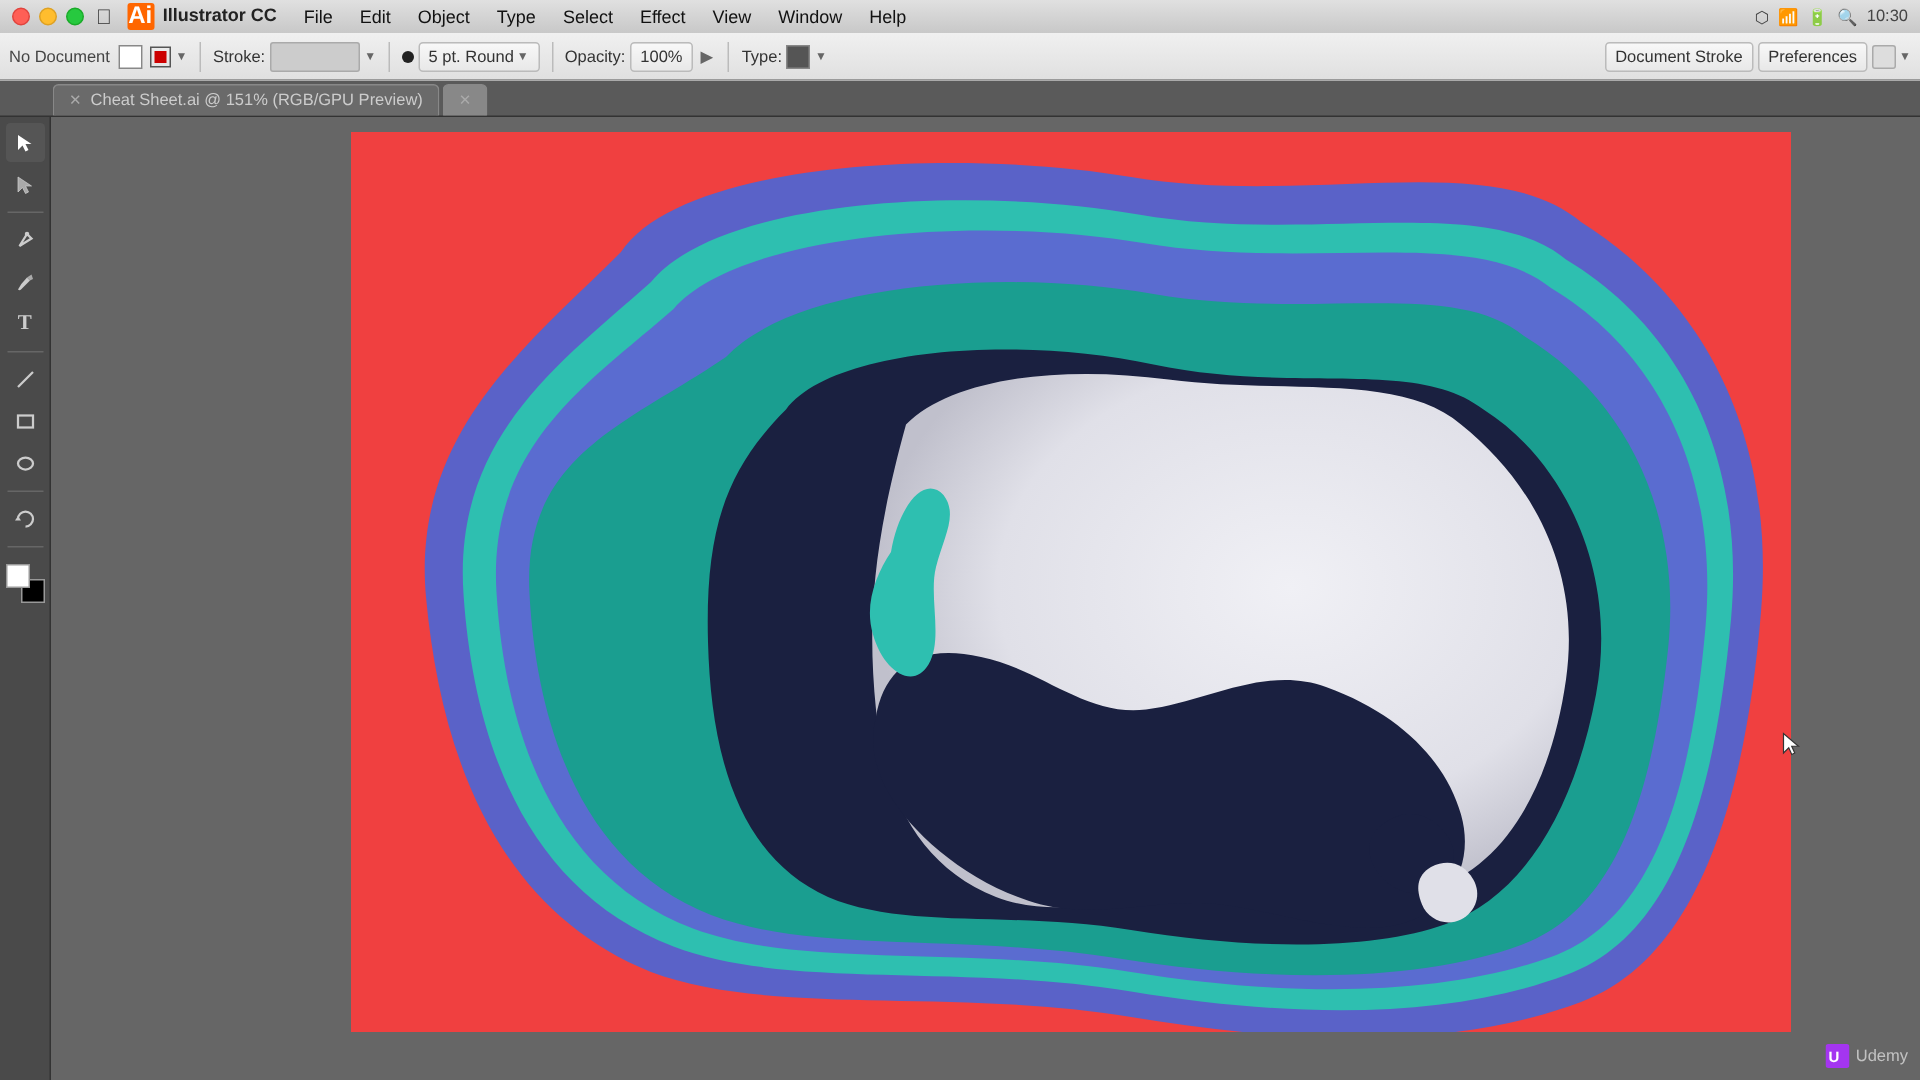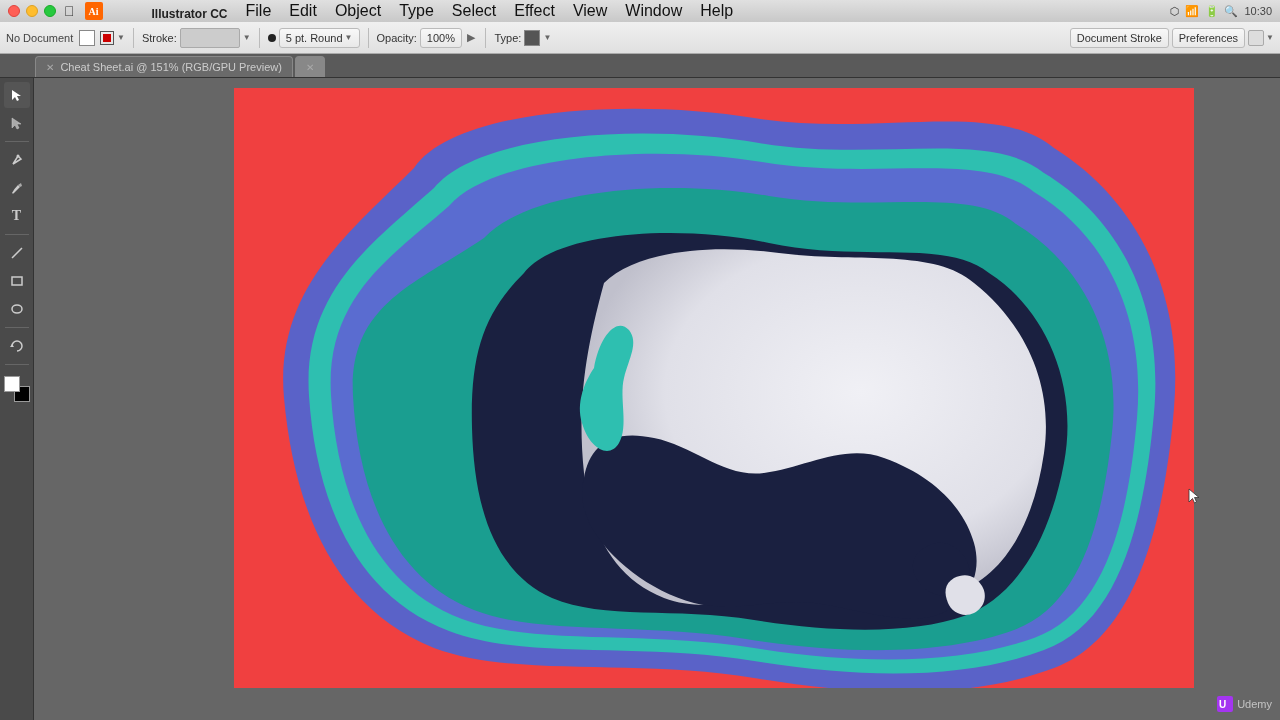--- a/index.html
+++ b/index.html
@@ -17,22 +17,22 @@
       font-size: 12px;
       font-weight: 500;
       position: relative;
       z-index: 100;
     }
     .traffic-lights { display: flex; gap: 6px; align-items: center; margin-right: 8px; }
     .tl { width: 12px; height: 12px; border-radius: 50%; }
     .tl-close { background: #ff5f56; border: 1px solid #e0443e; }
     .tl-min { background: #ffbd2e; border: 1px solid #dea123; }
     .tl-max { background: #27c93f; border: 1px solid #1aab29; }
-    .menubar { display: flex; align-items: flex-end; gap: 2px; flex: 1; margin-left: 43px; }
-    .menu-item { padding: 1px 8px; border-radius: 3px; cursor: pointer; color: #111; font-size: 16px; }
+    .menubar { display: flex; align-items: flex-start; gap: 2px; flex: 1; }
+    .menu-item { padding: 1px 8px; border-radius: 3px; cursor: pointer; color: #111; font-size: 12px; }
     .sys-icons { margin-left: auto; display: flex; align-items: center; gap: 6px; }
     .sys-icon { font-size: 11px; color: #444; }
 
     
     #toolbar {
       width: 100%;
       height: 32px;
       background: linear-gradient(to bottom, #f0f0f0, #e0e0e0);
       border-bottom: 1px solid #aaa;
       display: flex;
@@ -185,21 +185,21 @@
 
 <div id="titlebar">
   <div class="traffic-lights">
     <div class="tl tl-close"></div>
     <div class="tl tl-min"></div>
     <div class="tl tl-max"></div>
   </div>
 
   <span style="font-size:14px; color:#333; margin-right:10px;"></span>
 
-  <span style="width:18px;height:18px;background:#ff6600;border-radius:2px;display:inline-flex;align-items:center;justify-content:center;font-size:10px;font-weight:900;color:#fff;margin-right:6px;font-family:Liberation Serif, serif;">Ai</span>
+  <span style="width:18px;height:18px;background:#ff6600;border-radius:2px;display:inline-flex;align-items:center;justify-content:center;font-size:16px;font-weight:900;color:#fff;margin-right:6px;">Ai</span>
   <div class="menubar">
     <span style="font-weight:700;color:#222;margin-right:8px;font-size:12px;">Illustrator CC</span>
     <span class="menu-item">File</span>
     <span class="menu-item">Edit</span>
     <span class="menu-item">Object</span>
     <span class="menu-item">Type</span>
     <span class="menu-item">Select</span>
     <span class="menu-item">Effect</span>
     <span class="menu-item">View</span>
     <span class="menu-item">Window</span>

